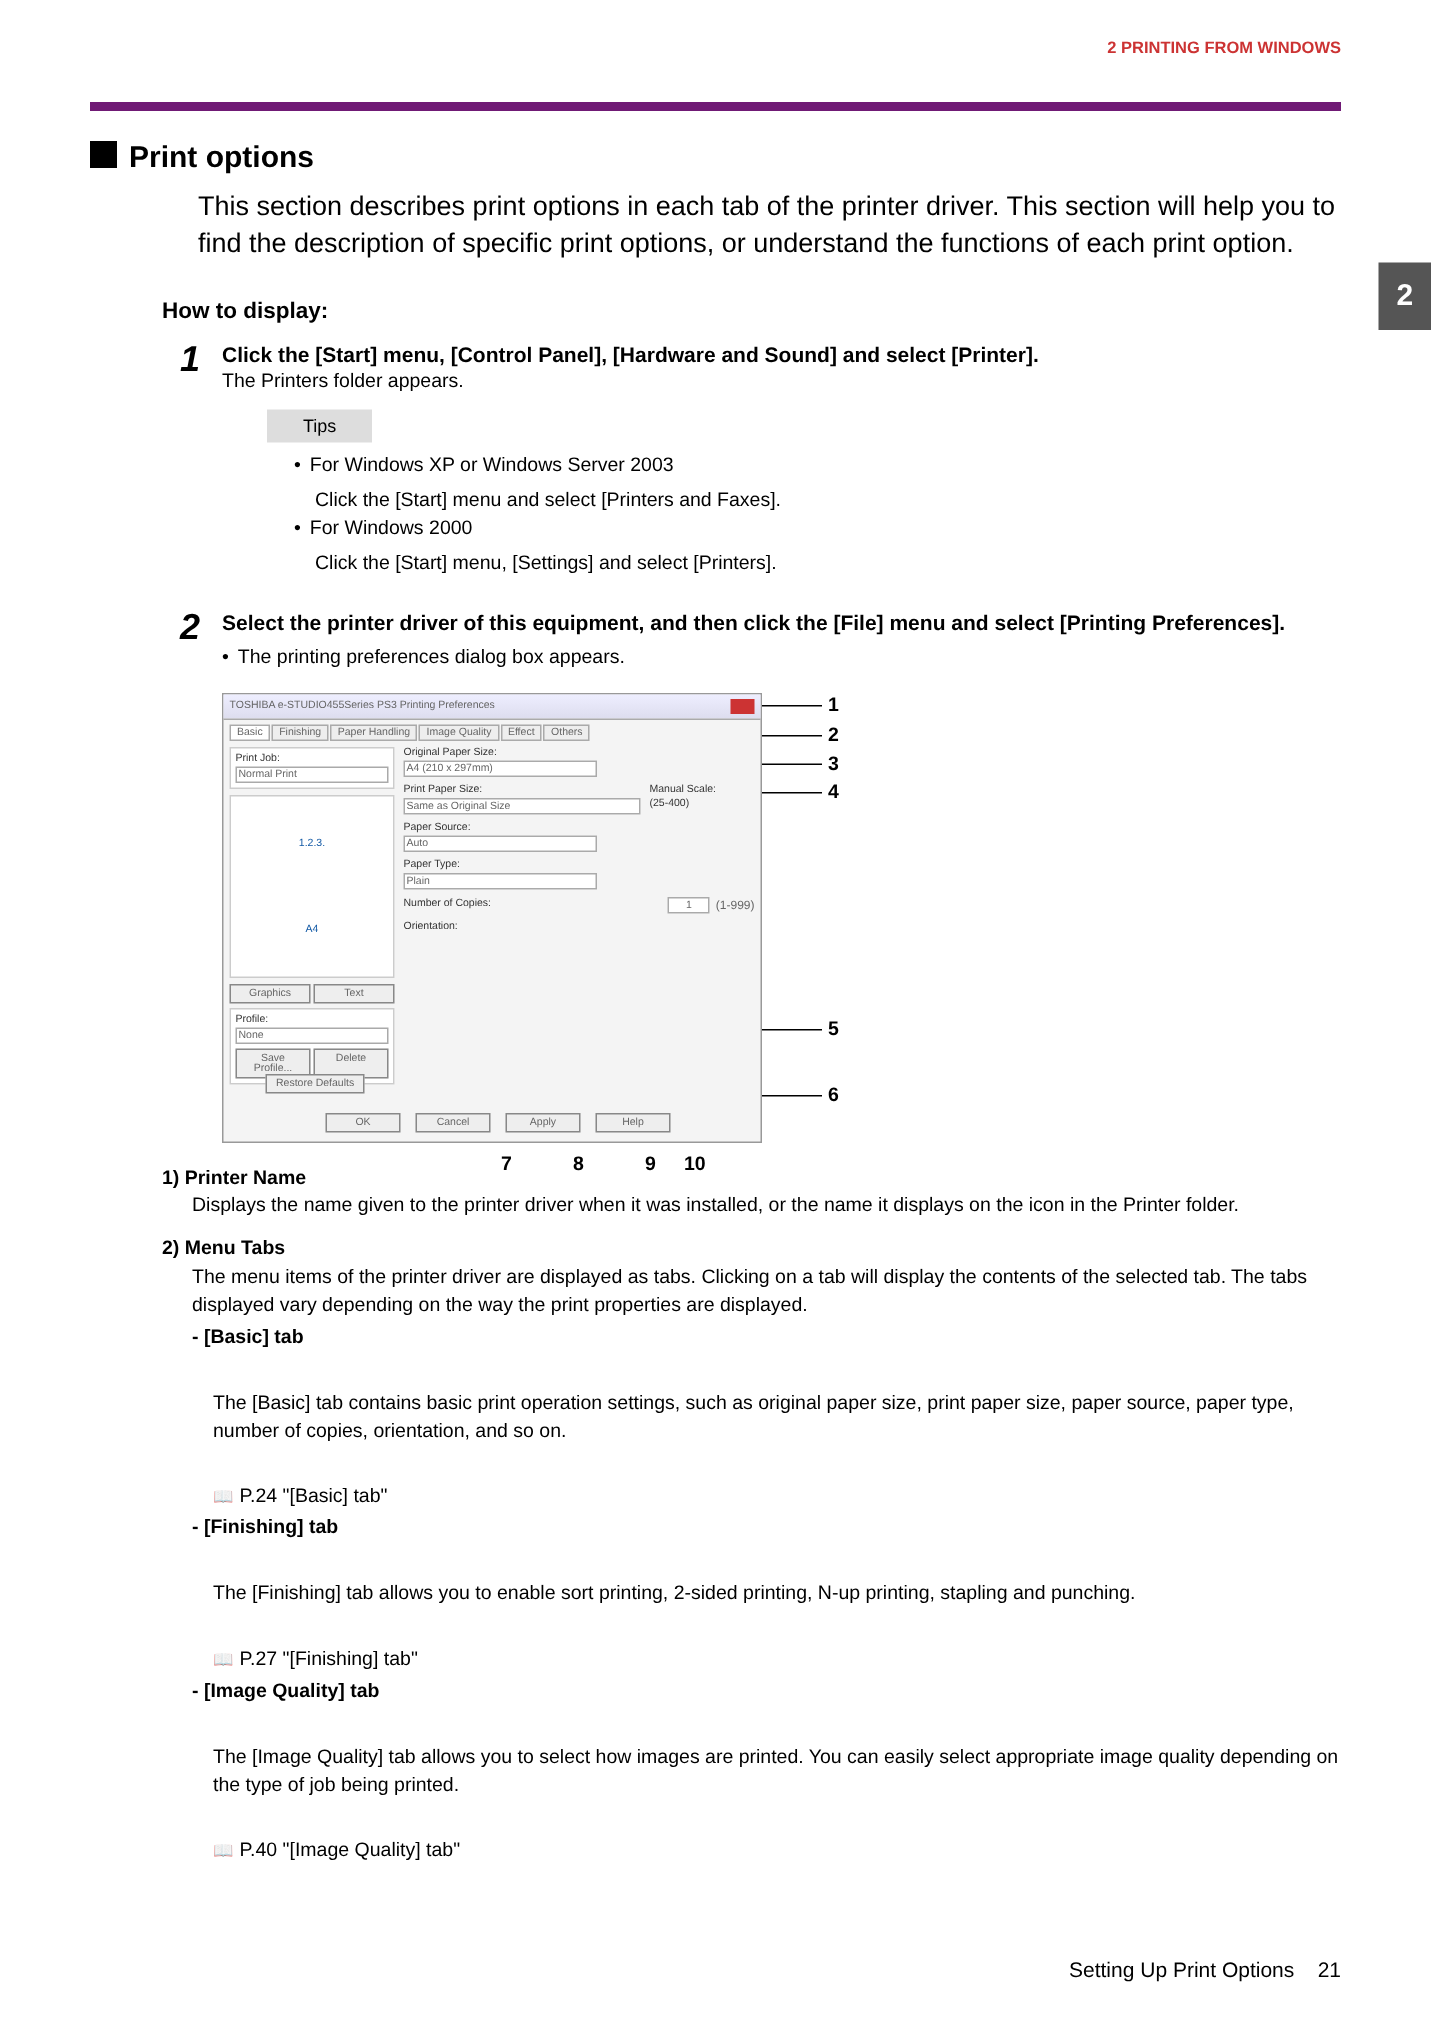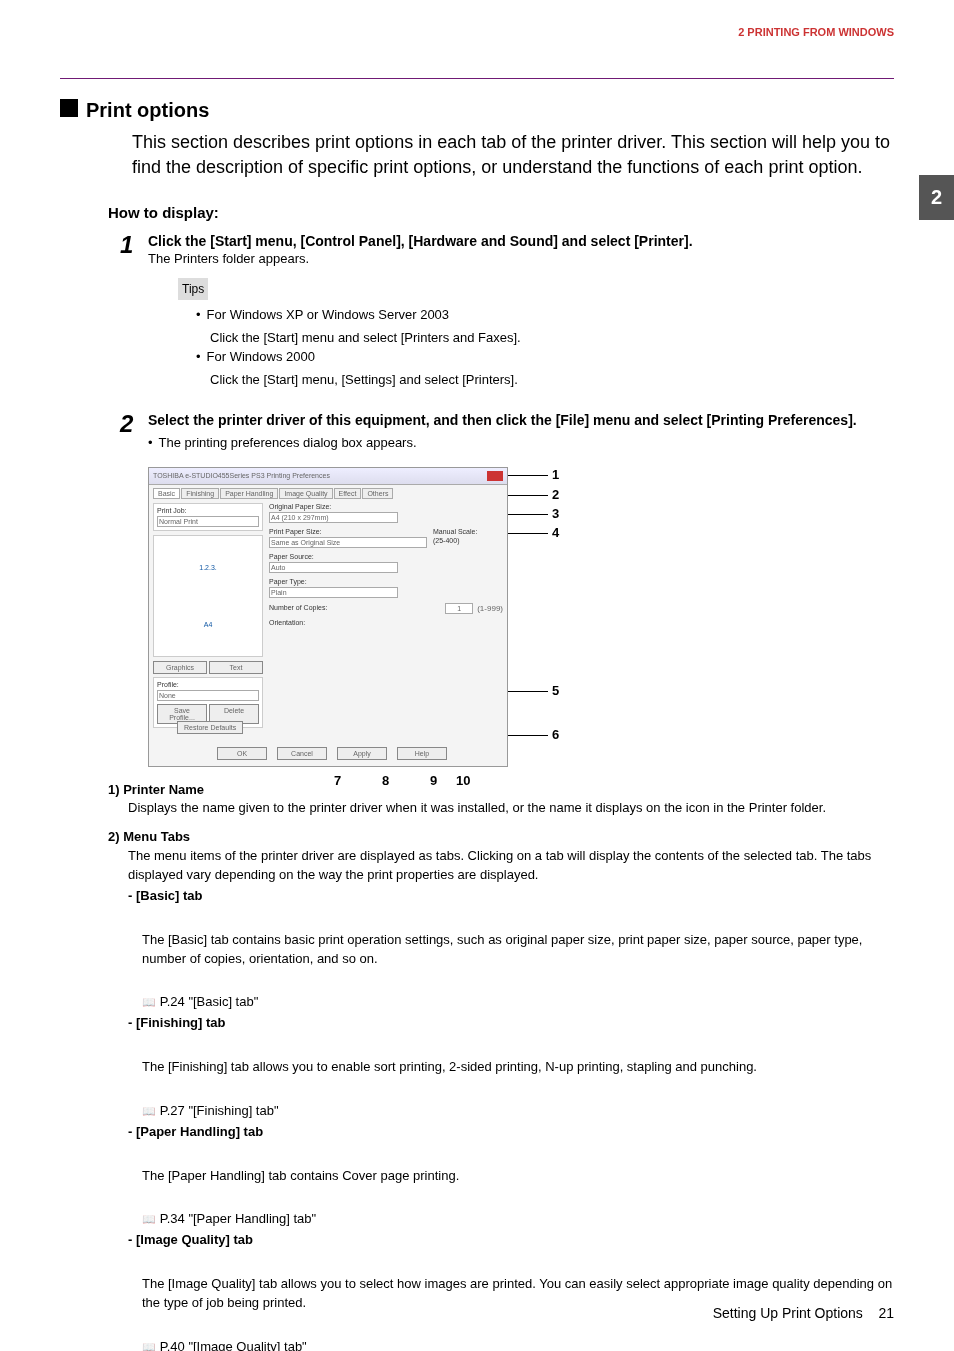--- a/index.html
+++ b/index.html
@@ -14,22 +14,22 @@
     height: 1351px;
     position: relative;
     box-sizing: border-box;
     padding: 26px 60px 40px 60px;
   }
   .header {
     text-align: right;
     color: #c33;
     font-weight: bold;
     font-size: 11px;
-    padding-bottom: 40px;
-    border-bottom: 1px solid #701a75;
+    padding-bottom: 30px;
+    border-bottom: 6px solid #701a75;
     margin-bottom: 20px;
   }
   .side-tab {
     position: absolute;
     right: 0;
     top: 175px;
     width: 35px;
     height: 45px;
     background: #555;
     color: #fff;
@@ -86,21 +86,21 @@
   .step-sub {
     font-size: 13px;
     margin-bottom: 10px;
   }
   .tips-box {
     margin: 12px 0 12px 30px;
   }
   .tips-label {
     display: inline-block;
     background: #ddd;
-    padding: 4px 4px;
+    padding: 4px 24px;
     font-size: 12px;
   }
   .bullets {
     margin: 6px 0 0 18px;
     font-size: 13px;
     line-height: 1.45;
   }
   .bullets .item {
     margin-bottom: 4px;
   }
@@ -436,25 +436,20 @@
         <div class="sub-tab-head">[Basic] tab</div>
         <div class="sub-tab-body">The [Basic] tab contains basic print operation settings, such as original paper size, print paper size, paper source, paper type, number of copies, orientation, and so on.</div>
         <div class="sub-tab-body book-icon">P.24 "[Basic] tab"</div>
       </div>
       <div class="sub-tab">
         <div class="sub-tab-head">[Finishing] tab</div>
         <div class="sub-tab-body">The [Finishing] tab allows you to enable sort printing, 2-sided printing, N-up printing, stapling and punching.</div>
         <div class="sub-tab-body book-icon">P.27 "[Finishing] tab"</div>
       </div>
       <div class="sub-tab">
-        <div class="sub-tab-head">[Paper Handling] tab</div>
-        <div class="sub-tab-body">The [Paper Handling] tab contains Cover page printing.</div>
-        <div class="sub-tab-body book-icon">P.34 "[Paper Handling] tab"</div>
-      </div>
-      <div class="sub-tab">
         <div class="sub-tab-head">[Image Quality] tab</div>
         <div class="sub-tab-body">The [Image Quality] tab allows you to select how images are printed. You can easily select appropriate image quality depending on the type of job being printed.</div>
         <div class="sub-tab-body book-icon">P.40 "[Image Quality] tab"</div>
       </div>
     </div>
   </div>
 
   <div class="footer">
     <span>Setting Up Print Options</span>&nbsp;&nbsp;&nbsp;
     <span>21</span>

